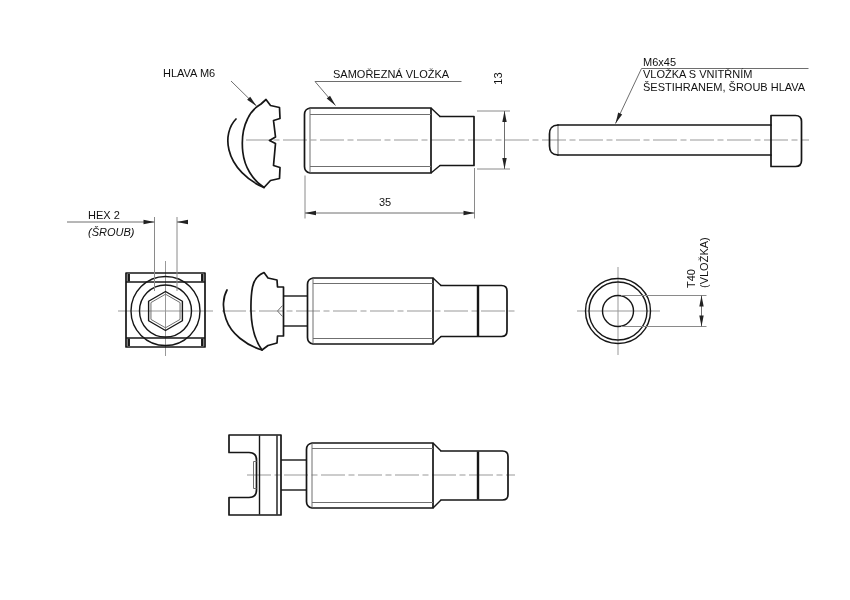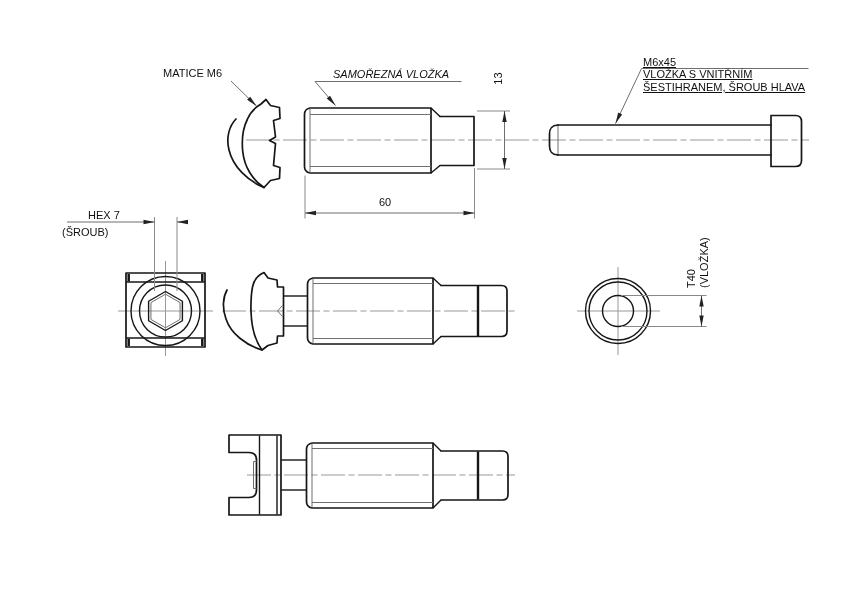--- a/index.html
+++ b/index.html
@@ -168,33 +168,33 @@
       <line class="thin" x1="312" y1="448.5" x2="433" y2="448.5"></line>
       <line class="thin" x1="312" y1="502.5" x2="433" y2="502.5"></line>
       <line class="ol2" x1="433" y1="443" x2="441" y2="451"></line>
       <line class="ol2" x1="433" y1="508" x2="441" y2="500"></line>
       <path class="ol" d="M441,451 L502.5,451 Q508,451 508,456.5 L508,494.5 Q508,500 502.5,500 L441,500"></path>
       <line class="thick" x1="478" y1="451.5" x2="478" y2="499.5"></line>
     </g>
   </g>
 </svg>
 
-<div class="lbl" style="left:163px;top:67px;">MATICE M6</div>
-
-<div class="lbl" style="left:333px;top:68px;font-style:italic;">SAMOŘEZNÁ VLOŽKA</div>
-
-<div class="lbl" style="left:643px;top:56px;text-decoration:underline;">
+<div class="lbl" style="left:163px;top:67px;">HLAVA M6</div>
+
+<div class="lbl" style="left:333px;top:68px;">SAMOŘEZNÁ VLOŽKA</div>
+
+<div class="lbl" style="left:643px;top:56px;">
   <div>M6x45</div>
   <div>VLOŽKA S VNITŘNÍM</div>
   <div>ŠESTIHRANEM, ŠROUB HLAVA</div>
 </div>
 
-<div class="lbl" style="left:88px;top:209px;">HEX 7</div>
-<div class="lbl" style="left:62px;top:226px;">(ŠROUB)</div>
-
-<div class="lbl ctr" style="left:370px;top:196px;width:30px;">60</div>
+<div class="lbl" style="left:88px;top:209px;">HEX 2</div>
+<div class="lbl" style="left:88px;top:226px;font-style:italic;">(ŠROUB)</div>
+
+<div class="lbl ctr" style="left:370px;top:196px;width:30px;">35</div>
 
 <div class="lbl ctr rot" style="left:487px;top:72px;width:22px;height:13px;">13</div>
 
 <div class="lbl rot" style="left:668px;top:245px;width:60px;height:26px;line-height:13px;">
   <div>T40</div>
   <div>(VLOŽKA)</div>
 </div>
 
 </body></html>

